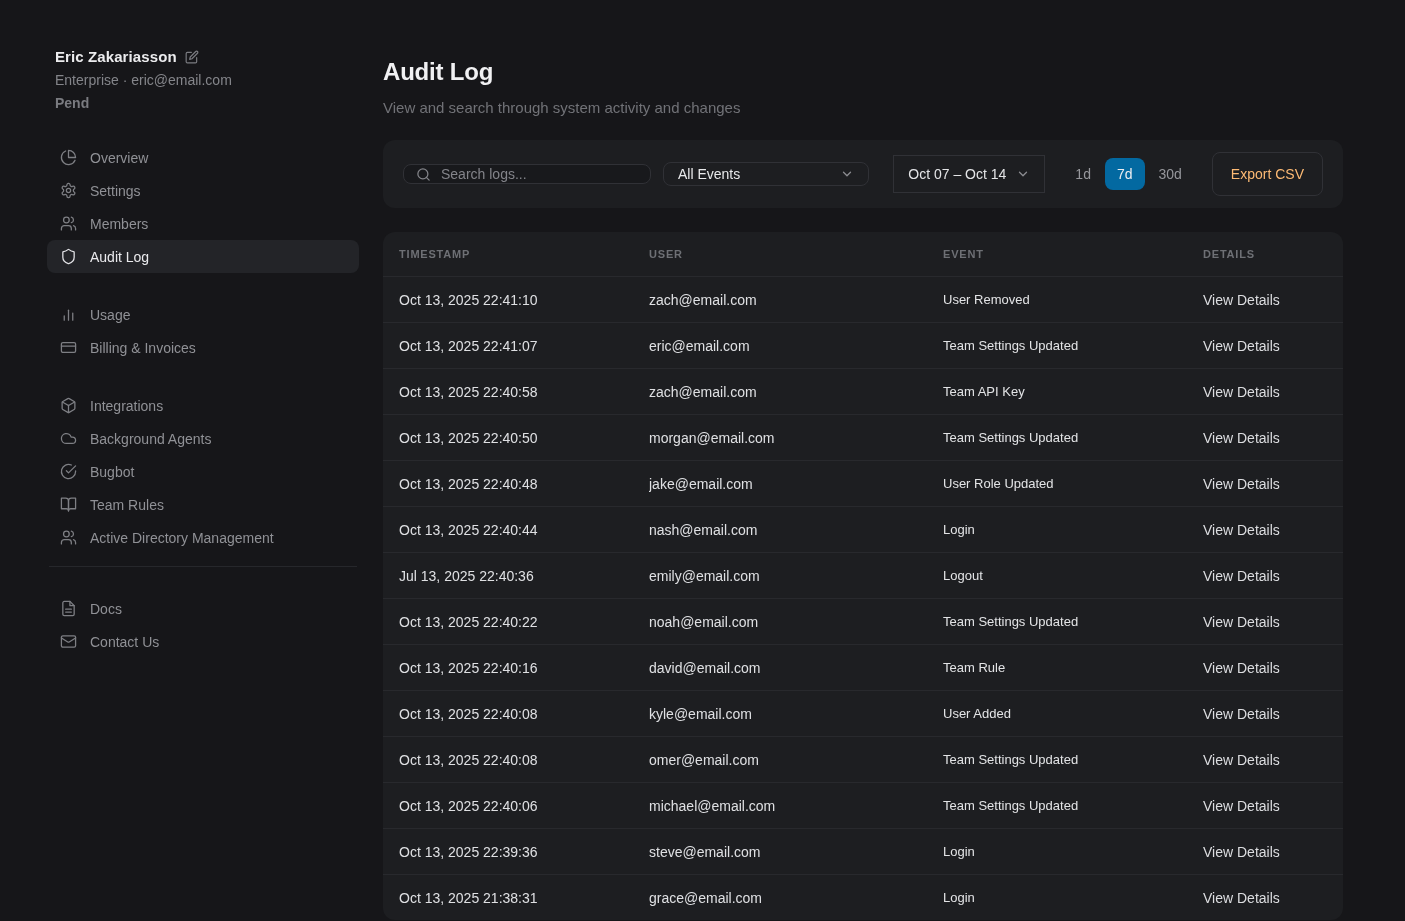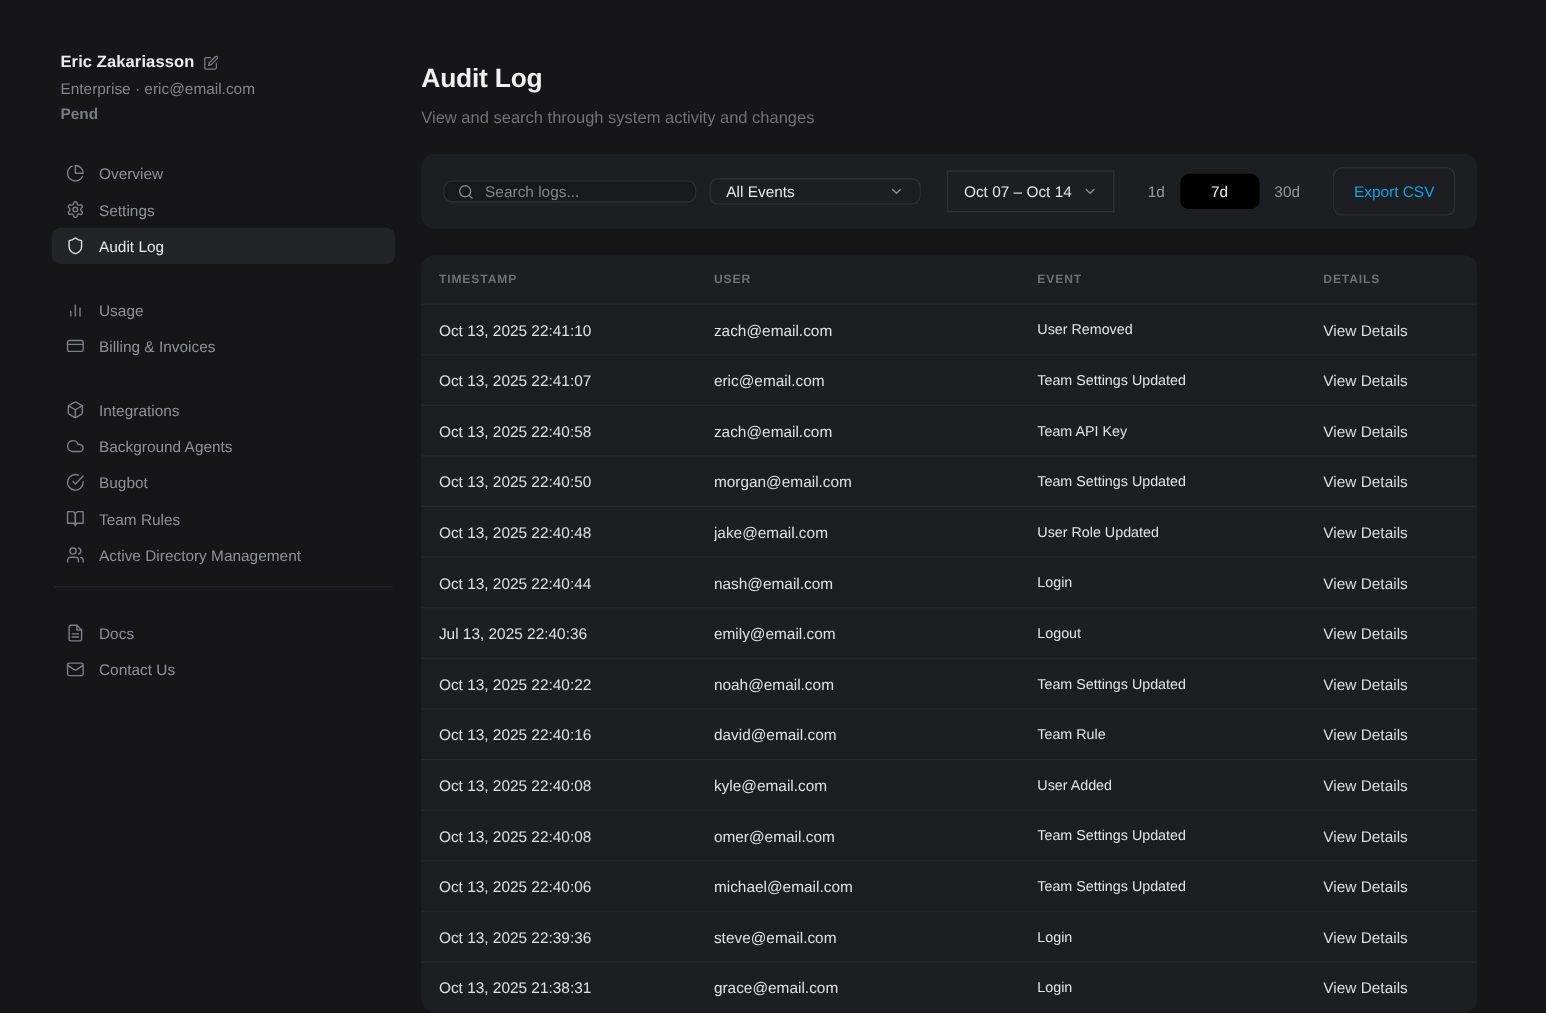--- a/index.html
+++ b/index.html
@@ -64,25 +64,25 @@
   .date-btn {
     height:38px; border:1px solid #303136; border-radius:0;
     display:flex; align-items:center; gap:10px; padding:0 14px;
     font-size:14px; color:#e4e5e7; cursor:pointer; white-space:nowrap;
   }
   .range-group { display:flex; align-items:center; gap:4px; margin:0 8px; }
   .range-opt {
     font-size:14px; color:#96979c; padding:8px 10px; border-radius:8px;
     cursor:pointer; white-space:nowrap;
   }
-  .range-opt.selected { background:#000000; color:#eeeef1; padding:8px 28px; }
+  .range-opt.selected { background:#0369a1; color:#eeeef1; padding:8px 12px; }
   .export-btn {
     height:44px; border:1px solid #303136; border-radius:8px;
     display:flex; align-items:center; padding:0 18px;
-    font-size:14px; color:#0ea5e9; cursor:pointer; white-space:nowrap;
+    font-size:14px; color:#fdba74; cursor:pointer; white-space:nowrap;
   }
 
   
   .log-table { margin-top:24px; background:#1d1e21; border-radius:12px; overflow:hidden; }
   .t-row {
     display:grid; grid-template-columns:250px 294px 260px 1fr;
     padding-left:16px; align-items:center;
   }
   .t-head { height:44px; }
   .t-head .t-cell {
@@ -123,20 +123,31 @@
         </div>
         <div class="nav-item">
           <span class="icon">
             <svg viewBox="0 0 24 24" fill="none" stroke="currentColor" stroke-width="1.8" stroke-linecap="round" stroke-linejoin="round">
               <path d="M12.22 2h-.44a2 2 0 0 0-2 2v.18a2 2 0 0 1-1 1.73l-.43.25a2 2 0 0 1-2 0l-.15-.08a2 2 0 0 0-2.73.73l-.22.38a2 2 0 0 0 .73 2.73l.15.1a2 2 0 0 1 1 1.72v.51a2 2 0 0 1-1 1.74l-.15.09a2 2 0 0 0-.73 2.73l.22.38a2 2 0 0 0 2.73.73l.15-.08a2 2 0 0 1 2 0l.43.25a2 2 0 0 1 1 1.73V20a2 2 0 0 0 2 2h.44a2 2 0 0 0 2-2v-.18a2 2 0 0 1 1-1.73l.43-.25a2 2 0 0 1 2 0l.15.08a2 2 0 0 0 2.73-.73l.22-.39a2 2 0 0 0-.73-2.73l-.15-.08a2 2 0 0 1-1-1.74v-.5a2 2 0 0 1 1-1.74l.15-.09a2 2 0 0 0 .73-2.73l-.22-.38a2 2 0 0 0-2.73-.73l-.15.08a2 2 0 0 1-2 0l-.43-.25a2 2 0 0 1-1-1.73V4a2 2 0 0 0-2-2z"></path>
               <circle cx="12" cy="12" r="3"></circle>
             </svg>
           </span>
           <span>Settings</span>
         </div>
+        <div class="nav-item">
+          <span class="icon">
+            <svg viewBox="0 0 24 24" fill="none" stroke="currentColor" stroke-width="1.8" stroke-linecap="round" stroke-linejoin="round">
+              <path d="M16 21v-2a4 4 0 0 0-4-4H6a4 4 0 0 0-4 4v2"></path>
+              <circle cx="9" cy="7" r="4"></circle>
+              <path d="M22 21v-2a4 4 0 0 0-3-3.87"></path>
+              <path d="M16 3.13a4 4 0 0 1 0 7.75"></path>
+            </svg>
+          </span>
+          <span>Members</span>
+        </div>
         <div class="nav-item active">
           <span class="icon">
             <svg viewBox="0 0 24 24" fill="none" stroke="currentColor" stroke-width="1.8" stroke-linecap="round" stroke-linejoin="round">
               <path d="M20 13c0 5-3.5 7.5-7.66 8.95a1 1 0 0 1-.67-.01C7.5 20.5 4 18 4 13V6a1 1 0 0 1 1-1c2 0 4.5-1.2 6.24-2.72a1.17 1.17 0 0 1 1.52 0C14.51 3.81 17 5 19 5a1 1 0 0 1 1 1z"></path>
             </svg>
           </span>
           <span>Audit Log</span>
         </div>
       </div>
       <div class="nav-section">

